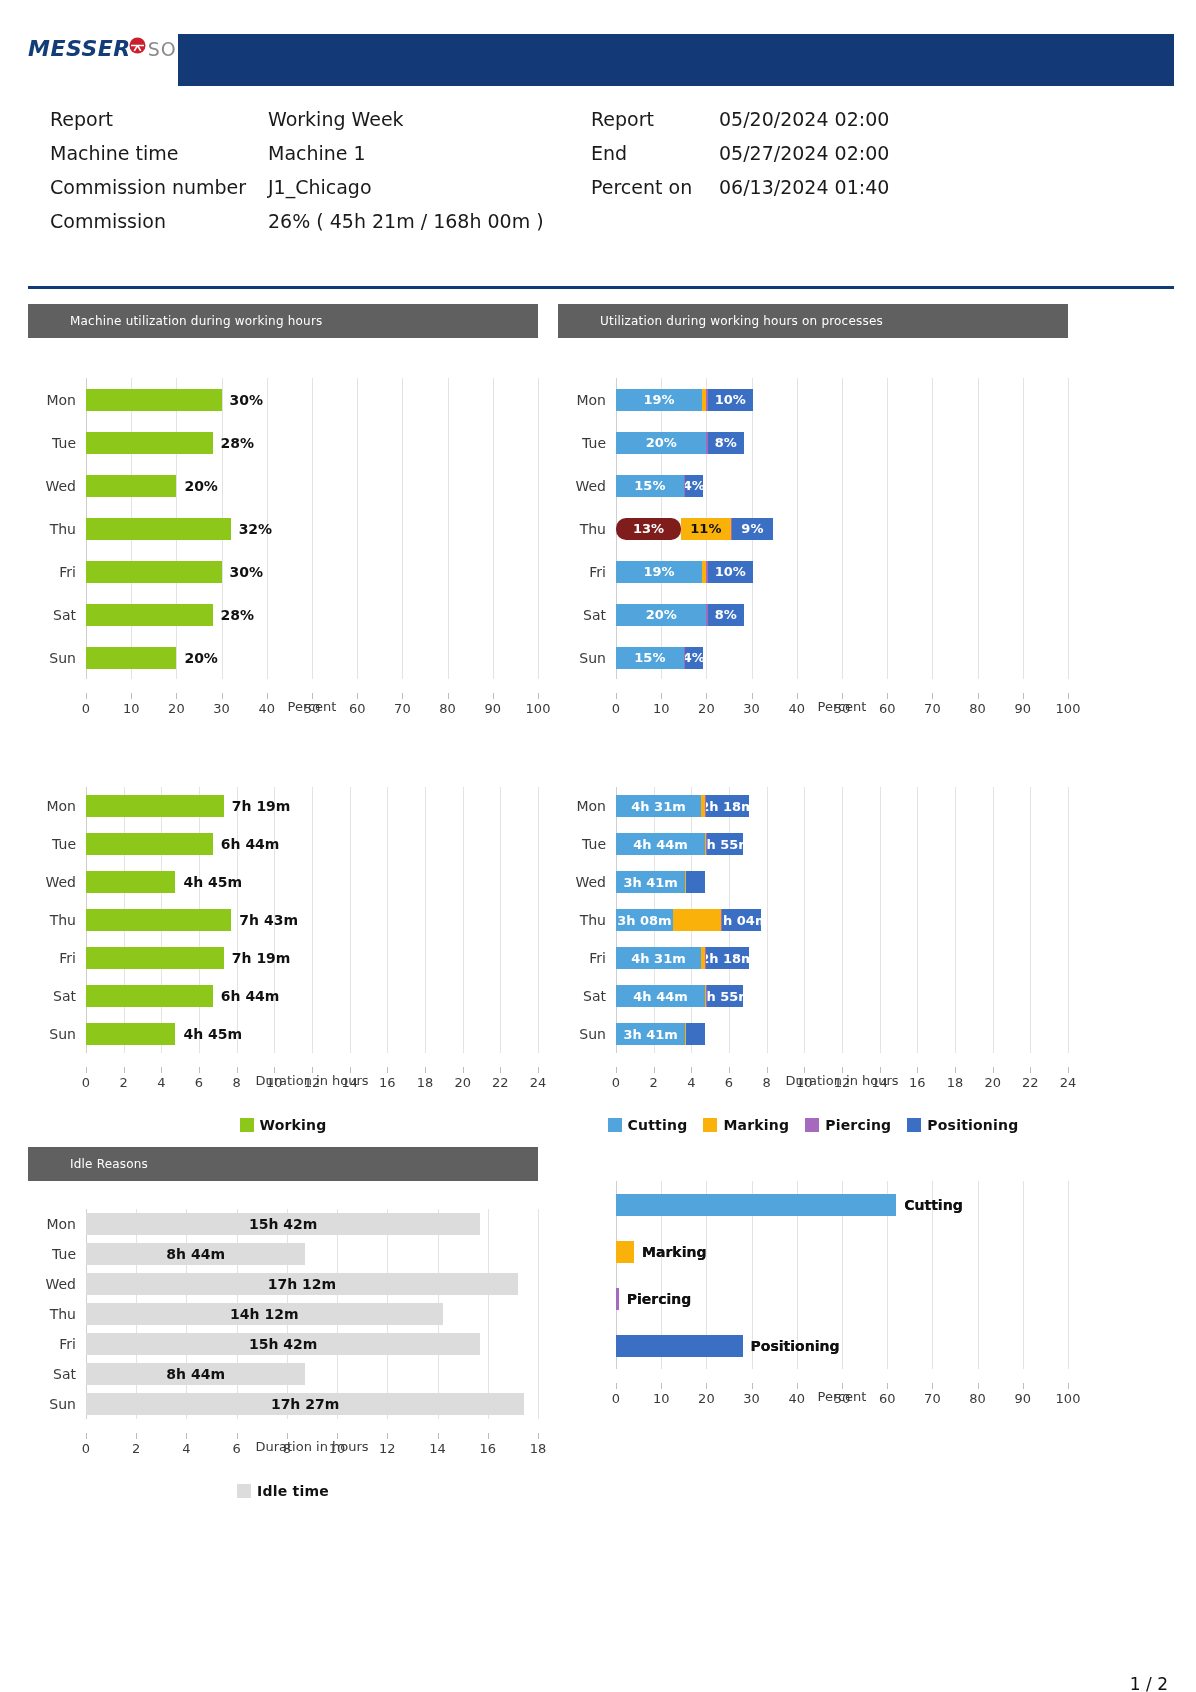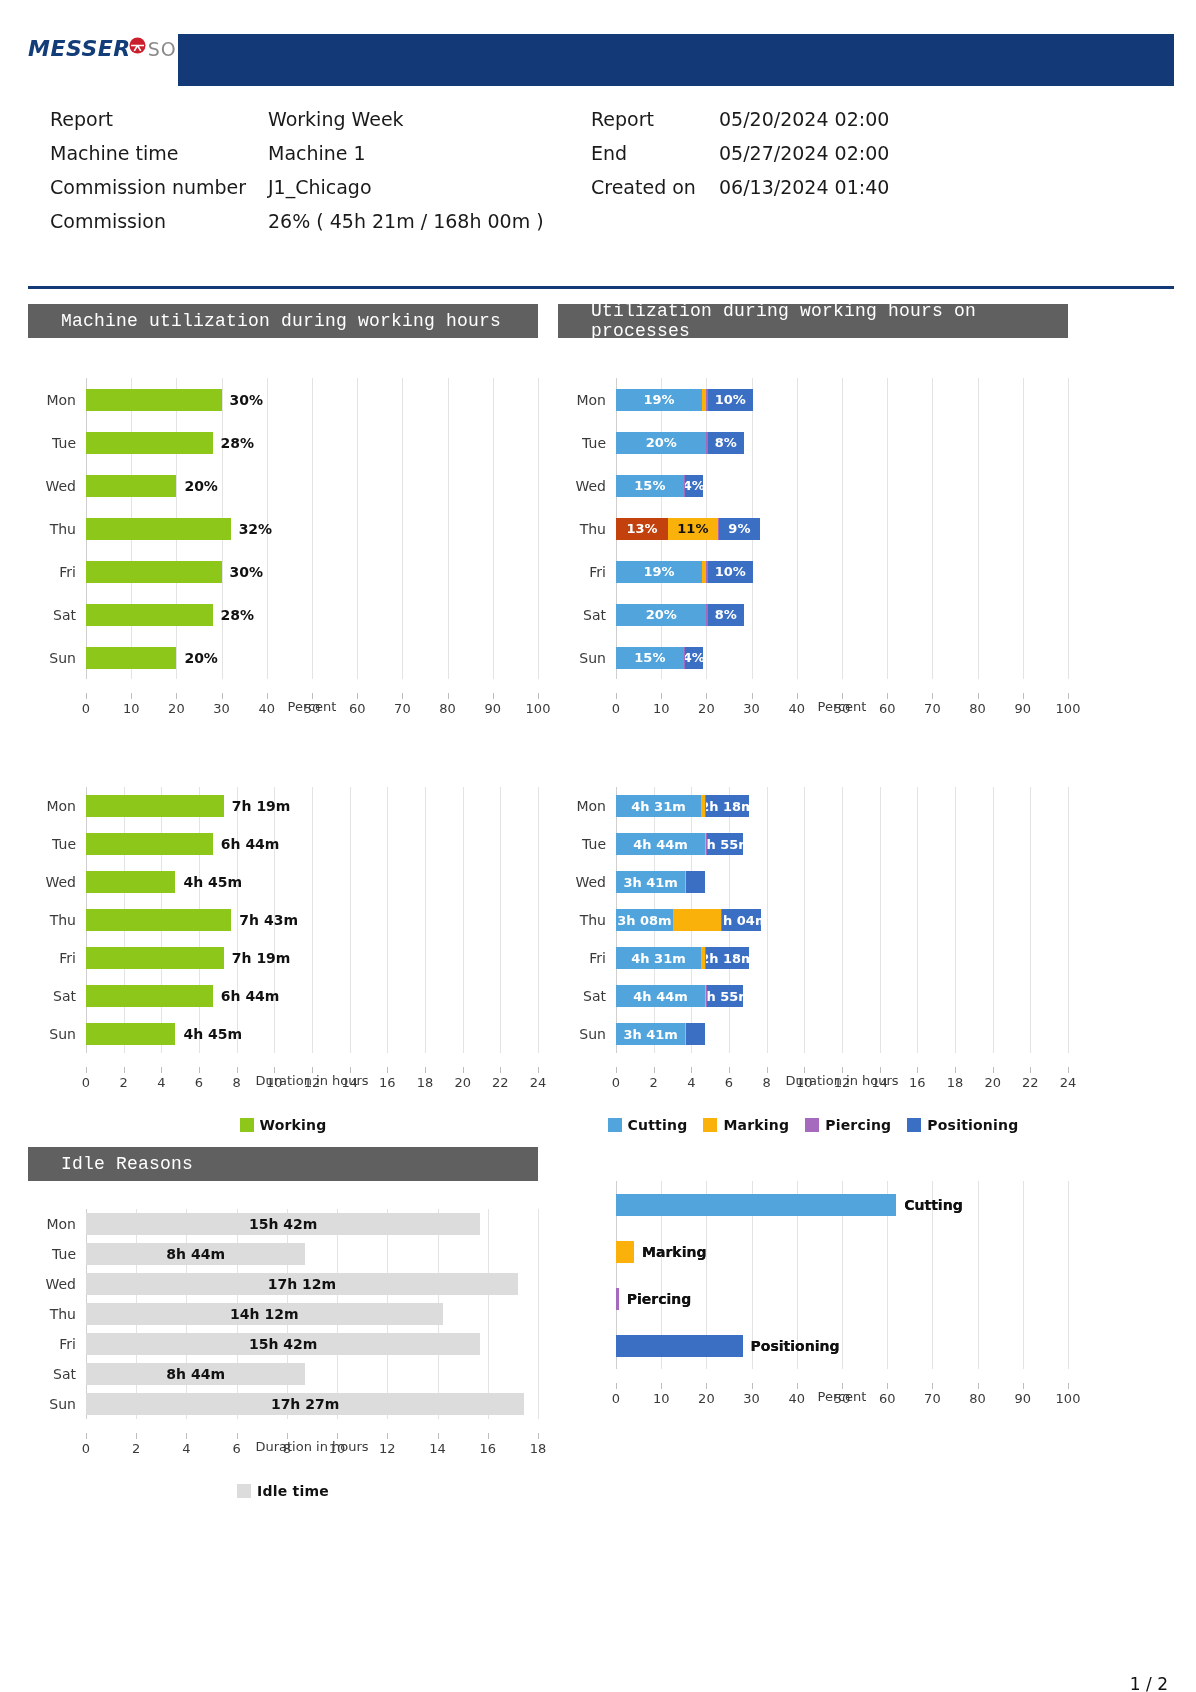--- a/index.html
+++ b/index.html
@@ -27,22 +27,22 @@
   .meta-lab{width:0;}
   .left .meta-lab{width:218px;}
   .right .meta-lab{width:128px;}
   .meta-val{white-space:nowrap;}
 
   .rule{position:absolute;left:28px;right:22px;top:258px;height:3px;background:#133a77;}
 
   
   .panels{position:absolute;left:0;top:276px;width:1196px;}
   .panel-title{
-    height:34px;background:#606060;color:#ffffff;font-size:18px;
-    display:flex;align-items:center;padding-left:33px;letter-spacing:.2px;font-family:Liberation Mono, monospace;
+    height:34px;background:#606060;color:#ffffff;font-size:12px;
+    display:flex;align-items:center;padding-left:42px;letter-spacing:.2px;
   }
   .col-left{position:absolute;left:28px;width:510px;}
   .col-right{position:absolute;left:558px;width:510px;}
 
   
   .chart{position:relative;}
   .rows{position:relative;}
   .row{display:flex;align-items:center;position:relative;}
   .ylab{
     width:58px;text-align:right;padding-right:10px;font-size:14px;color:#3a3a3a;
@@ -115,21 +115,21 @@
     <div class="meta-col right">
       <div class="meta-row">
           <div class="meta-lab">Report</div>
           <div class="meta-val">05/20/2024 02:00</div>
         </div>
       <div class="meta-row">
           <div class="meta-lab">End</div>
           <div class="meta-val">05/27/2024 02:00</div>
         </div>
       <div class="meta-row">
-          <div class="meta-lab">Created on</div>
+          <div class="meta-lab">Percent on</div>
           <div class="meta-val">06/13/2024 01:40</div>
         </div>
     </div>
   </div>
 
   <div class="rule"></div>
 
   <div class="panels">
 
     <div class="col-left">
@@ -816,21 +816,21 @@
                   <div class="gl" style="left: 135.6px;"></div>
                   <div class="gl" style="left: 180.8px;"></div>
                   <div class="gl" style="left: 226px;"></div>
                   <div class="gl" style="left: 271.2px;"></div>
                   <div class="gl" style="left: 316.4px;"></div>
                   <div class="gl" style="left: 361.6px;"></div>
                   <div class="gl" style="left: 406.8px;"></div>
                   <div class="gl" style="left: 452px;"></div>
                 </div>
                 <div class="bar" style="height: 22px;">
-                  <div class="seg" style="width: 52px; background: #c2410c;">
+                  <div class="seg" style="width: 65px; background: #7f1d1d; border-radius: 10px;">
                     <span style="color: rgb(255, 255, 255);">13%</span>
                   </div>
                   <div class="seg" style="width: 49.72px; background: rgb(250, 178, 11);">
                     <span style="color: rgb(17, 17, 17);">11%</span>
                   </div>
                   <div class="seg" style="width: 1.356px; background: rgb(165, 105, 189);"></div>
                   <div class="seg" style="width: 40.68px; background: rgb(59, 111, 196);">
                     <span style="color: rgb(255, 255, 255);">9%</span>
                   </div>
                 </div>

